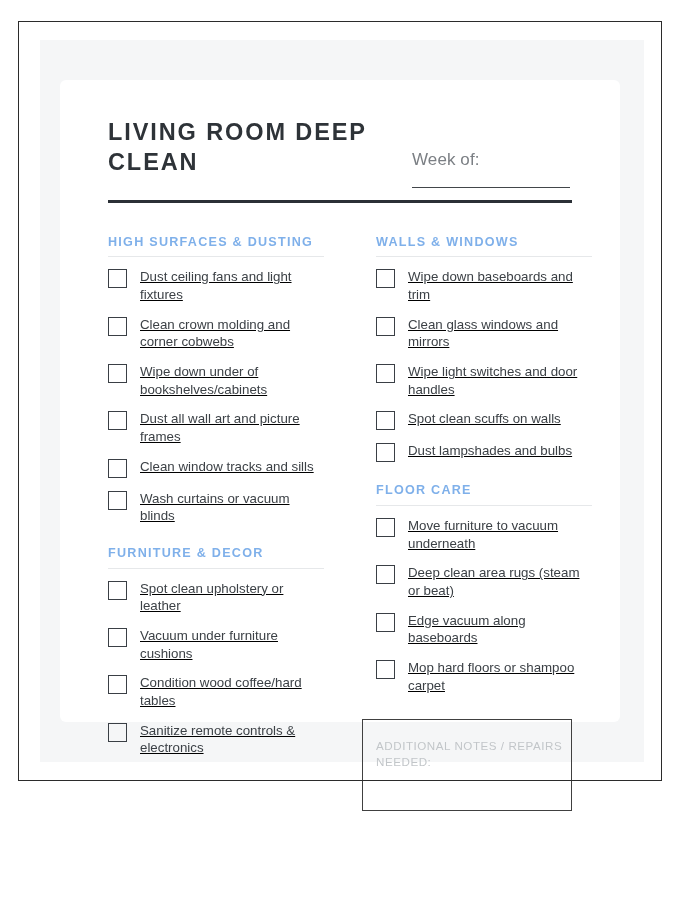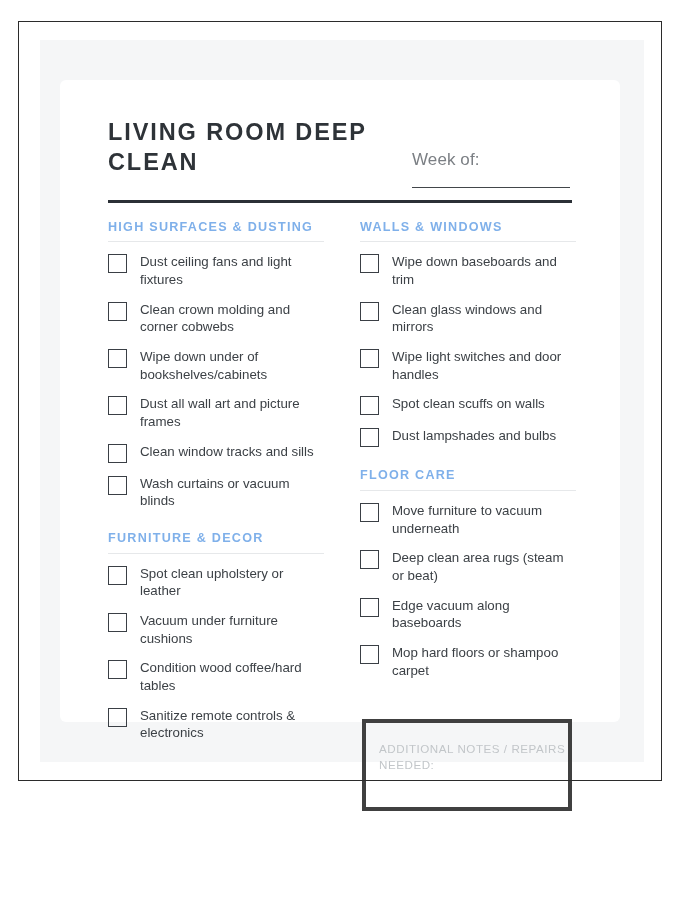--- a/index.html
+++ b/index.html
@@ -106,22 +106,22 @@
     height: 2.6px;
     background: #2b3036;
     width: 464px;
   }
 
   
   .columns {
     display: flex;
     padding: 0 48px;
     box-sizing: border-box;
-    margin-top: 16px;
-    gap: 36px;
+    margin-top: 31px;
+    gap: 52px;
   }
   .col {
     width: 216px;
     flex: none;
   }
 
   .section {
     margin-bottom: 14px;
   }
   .section.gap-top { margin-top: 20px; }
@@ -144,20 +144,21 @@
 
   ul.task-list {
     list-style: none;
     margin: 0;
     padding: 0;
   }
   li.task-item {
     display: flex;
     align-items: flex-start;
     margin-bottom: 12px;
+    text-decoration: underline;
   }
   li.task-item:last-child { margin-bottom: 0; }
 
   .checkbox {
     width: 19px;
     height: 19px;
     border: 1.5px solid #3a3f45;
     box-sizing: border-box;
     flex: none;
     margin-top: 1px;
@@ -172,21 +173,21 @@
     padding-top: 0px;
   }
 
   
   #notes-box {
     position: absolute;
     left: 362px;
     top: 719px;
     width: 210px;
     height: 92px;
-    border: 4px solid #404040;
+    border: 1px solid #404040;
     box-sizing: border-box;
     padding: 18px 0 0 13px;
     z-index: 12;
     background: transparent;
   }
   .notes-label {
     font-size: 11.6px;
     line-height: 1.42;
     letter-spacing: 0.55px;
     color: #c2c6c9;

